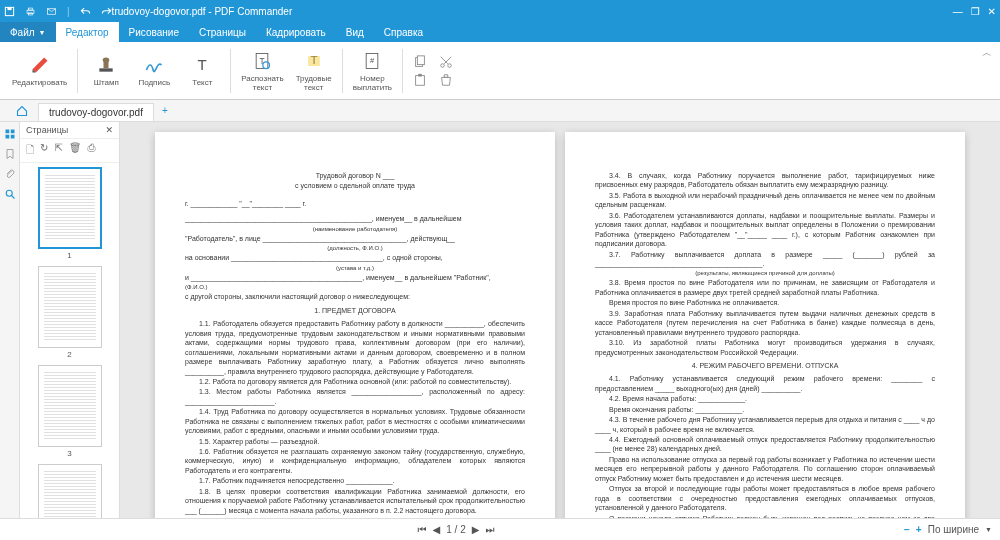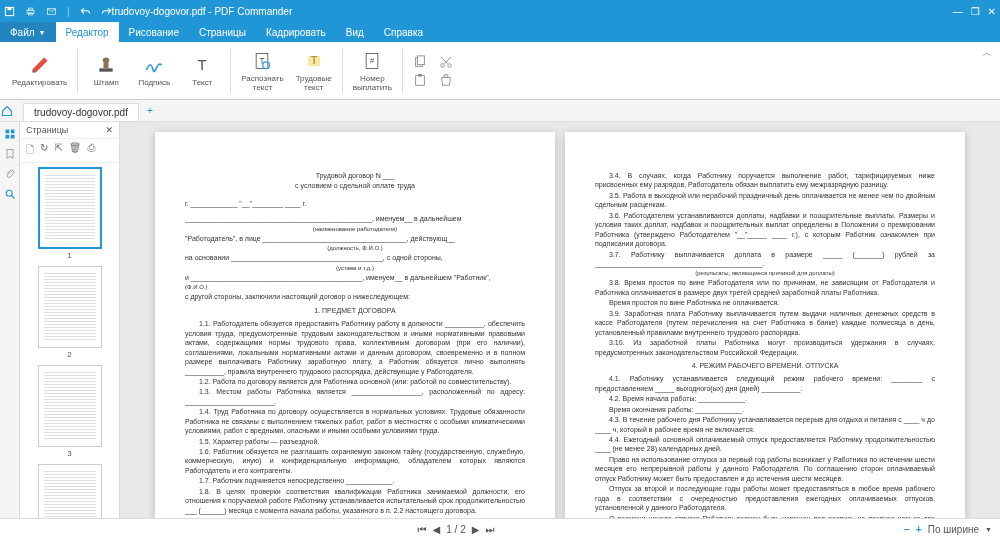--- a/index.html
+++ b/index.html
@@ -12,21 +12,21 @@
 .menubar{height:20px;background:#2196d6;display:flex;align-items:stretch;font-size:10px;color:#fff}
 .menu-item{padding:0 10px;display:flex;align-items:center;cursor:pointer}
 .menu-item.file{background:#2385c0}
 .menu-item.active{background:#fff;color:#2196d6}
 .ribbon{height:58px;background:#fff;border-bottom:1px solid #ccc;display:flex;align-items:center;padding:2px 6px;gap:0;position:relative}
 .ribbon-group{display:flex;align-items:center;gap:0}
 .ribbon-btn{display:flex;flex-direction:column;align-items:center;justify-content:center;padding:2px 6px;cursor:pointer;font-size:8px;color:#555;min-width:48px;height:54px;text-align:center}
 .ribbon-sep{width:1px;height:44px;background:#ddd;margin:0 4px}
 .ribbon-ico{width:22px;height:22px;margin-bottom:2px;display:flex;align-items:center;justify-content:center}
 .ribbon-collapse{position:absolute;right:8px;top:4px;font-size:10px;color:#555;cursor:pointer}
-.tabbar{height:22px;background:#f5f5f5;border-bottom:1px solid #ddd;display:flex;align-items:center;padding-left:1px;font-size:10px}
+.tabbar{height:22px;background:#f5f5f5;border-bottom:1px solid #ddd;display:flex;align-items:center;padding-left:16px;font-size:10px}
 .home-tab{width:22px;text-align:center;color:#2196d6;cursor:pointer}
 .doc-tab{background:#fff;border:1px solid #ddd;border-bottom:none;padding:3px 10px;margin-top:2px;color:#333;cursor:pointer}
 .add-tab{padding:3px 8px;color:#2196d6;cursor:pointer}
 .main{flex:1;display:flex;overflow:hidden}
 .sidebar{width:20px;background:#f5f5f5;border-right:1px solid #ddd;display:flex;flex-direction:column;align-items:center;gap:8px;padding-top:6px}
 .sidebar span{font-size:11px;color:#666;cursor:pointer}
 .sidebar span.active{color:#2196d6}
 .thumbs{width:100px;background:#fff;border-right:1px solid #ddd;display:flex;flex-direction:column}
 .thumbs-header{font-size:9px;padding:3px 6px;color:#555;border-bottom:1px solid #eee;display:flex;justify-content:space-between;align-items:center}
 .thumb-toolbar{display:flex;gap:6px;padding:3px 6px;font-size:10px;color:#666;border-bottom:1px solid #eee}

